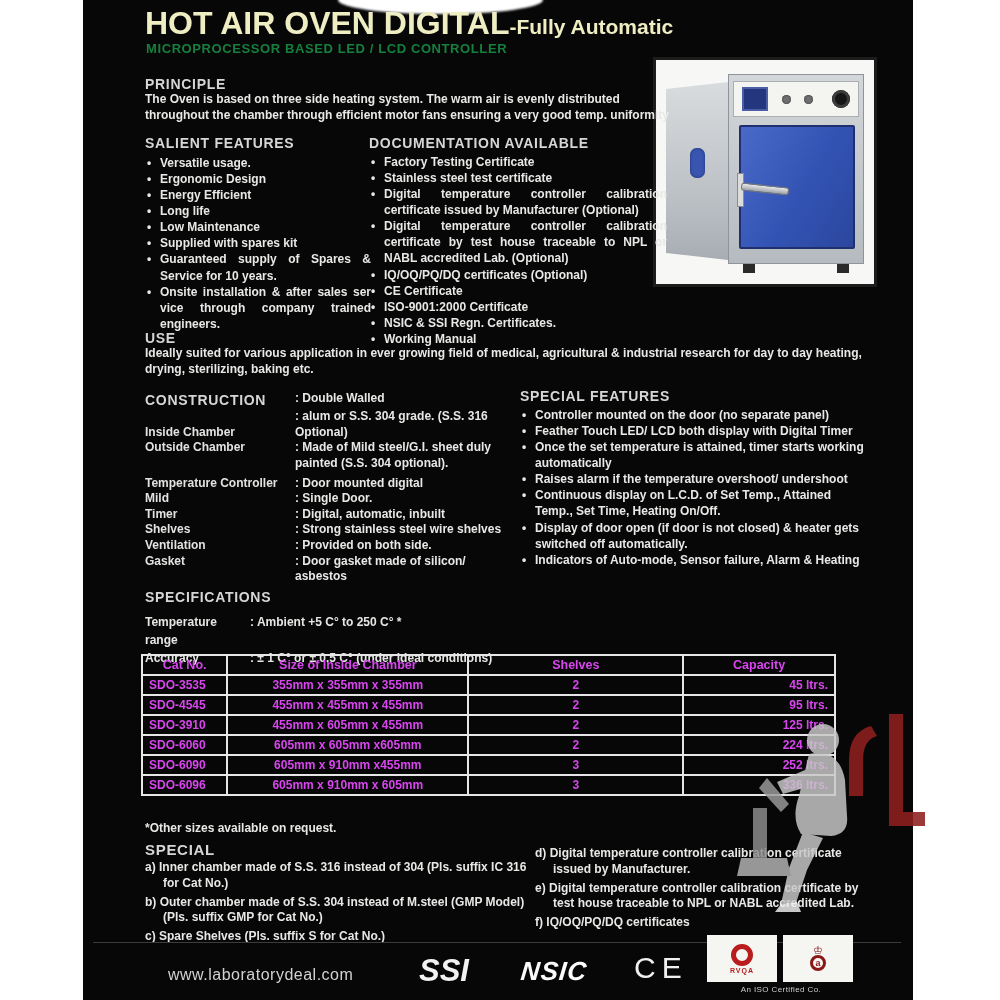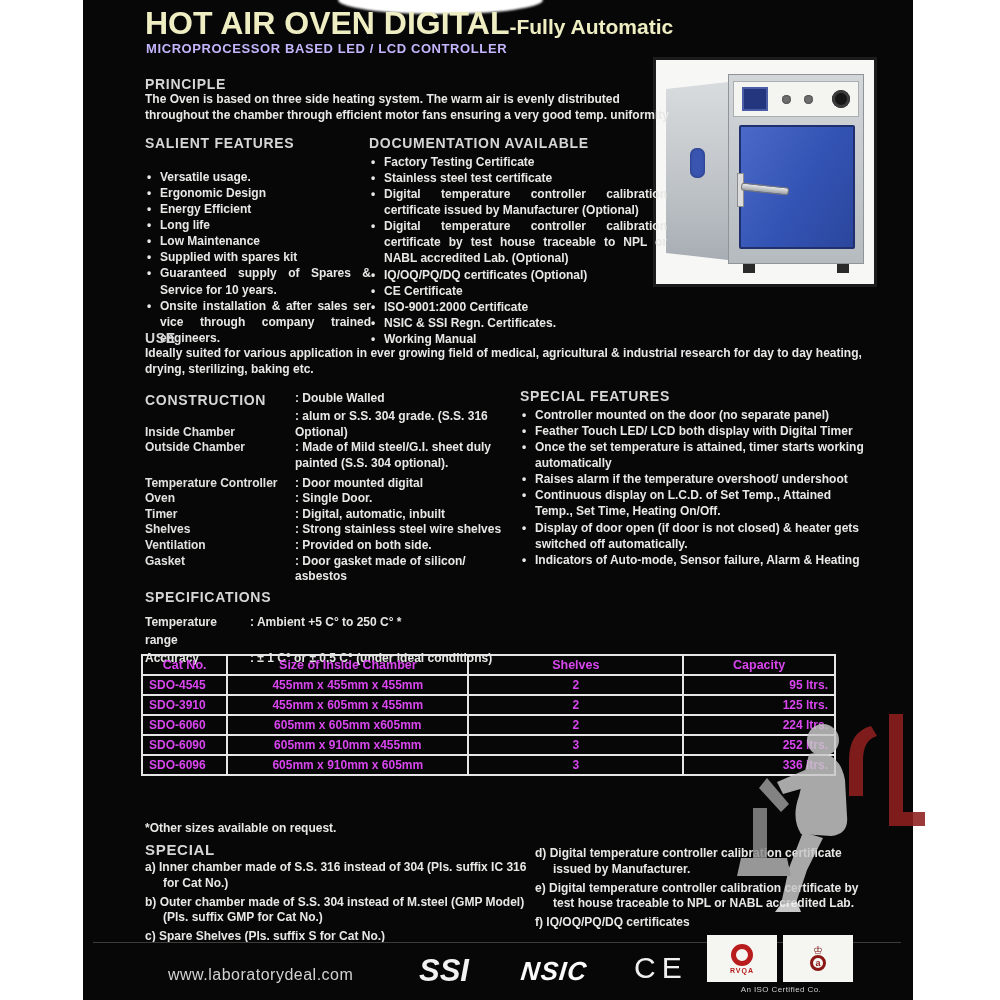--- a/index.html
+++ b/index.html
@@ -6,21 +6,21 @@
   html,body { width:1000px; height:1000px; background:#ffffff; font-family:"Liberation Sans", sans-serif; }
   body { position:relative; overflow:hidden; }
   .page { position:absolute; left:83px; top:0; width:830px; height:1000px; background:#070707; }
   .abs { position:absolute; }
 
   .glare { left:255px; top:-14px; width:205px; height:28px; background:#ffffff; border-radius:50%; filter:blur(1px); }
 
   .title { left:62px; top:5px; white-space:nowrap; }
   .title .main { font-size:32px; font-weight:bold; color:#efedc2; letter-spacing:0px; }
   .title .suffix { font-size:21px; font-weight:bold; color:#efedc2; }
-  .subtitle { left:63px; top:41px; font-size:13px; font-weight:bold; color:#c4b5fd; letter-spacing:0.6px; }
+  .subtitle { left:63px; top:41px; font-size:13px; font-weight:bold; color:#15803d; letter-spacing:0.6px; }
 
   .h { font-size:14px; font-weight:bold; color:#d6d6d6; letter-spacing:0.7px; }
   .b { font-size:12px; font-weight:bold; color:#e8e8e6; line-height:1.33; }
   .pre { white-space:pre-line; }
 
   ul.blist { list-style:none; }
   ul.blist li { position:relative; padding-left:15px; font-size:12px; font-weight:bold; color:#e8e8e6; line-height:1.34; }
   ul.blist li::before { content:"•"; position:absolute; left:2px; top:0; }
   ul.just li { text-align:justify; }
 
@@ -103,21 +103,21 @@
       <div class="foot" style="right:14px;"></div>
     </div>
   </div>
 
   <div class="abs h" style="left:62px;top:76px;">PRINCIPLE</div>
   <div class="abs b pre" style="left:62px;top:92px;width:528px;">The  Oven is based on three side heating system. The warm air is evenly distributed
 throughout the chamber through efficient motor fans ensuring a very good temp. uniformity</div>
 
   <div class="abs" style="left:62px;top:135px;width:226px;">
     <div class="h">SALIENT FEATURES</div>
-    <ul class="blist just" style="margin-top:18px;">
+    <ul class="blist just" style="margin-top:4px;">
       <li>Versatile usage.</li>
       <li>Ergonomic Design</li>
       <li>Energy Efficient</li>
       <li>Long life</li>
       <li>Low Maintenance</li>
       <li>Supplied with spares kit</li>
       <li>Guaranteed supply of Spares &amp; Service for 10 years.</li>
       <li>Onsite installation &amp; after sales ser vice through company trained engineers.</li>
     </ul>
   </div>
@@ -156,21 +156,21 @@
       </div>
     <div class="cons-row gap-after">
         <span class="lab">Outside Chamber</span>
         <span class="val">: Made of Mild steel/G.I. sheet duly painted (S.S. 304 optional).</span>
       </div>
     <div class="cons-row">
         <span class="lab">Temperature Controller</span>
         <span class="val">: Door mounted digital</span>
       </div>
     <div class="cons-row">
-        <span class="lab">Oven</span>
+        <span class="lab">Mild</span>
         <span class="val">: Single Door.</span>
       </div>
     <div class="cons-row">
         <span class="lab">Timer</span>
         <span class="val">: Digital, automatic, inbuilt</span>
       </div>
     <div class="cons-row">
         <span class="lab">Shelves</span>
         <span class="val">: Strong stainless steel wire shelves</span>
       </div>
@@ -209,20 +209,26 @@
       </div>
   </div>
 
   <table class="spec abs" style="left:58px;top:654px;">
     <tbody>
         <tr>
       <th class="c1">Cat No.</th>
       <th class="c2">Size of Inside Chamber</th>
       <th class="c3">Shelves</th>
       <th class="c4">Capacity</th>
+    </tr>
+    <tr>
+      <td class="c1">SDO-3535</td>
+          <td class="c2">355mm x 355mm x 355mm</td>
+          <td class="c3">2</td>
+          <td class="c4">45 ltrs.</td>
     </tr>
     <tr>
       <td class="c1">SDO-4545</td>
           <td class="c2">455mm x 455mm x 455mm</td>
           <td class="c3">2</td>
           <td class="c4">95 ltrs.</td>
     </tr>
     <tr>
       <td class="c1">SDO-3910</td>
           <td class="c2">455mm x 605mm x 455mm</td>

